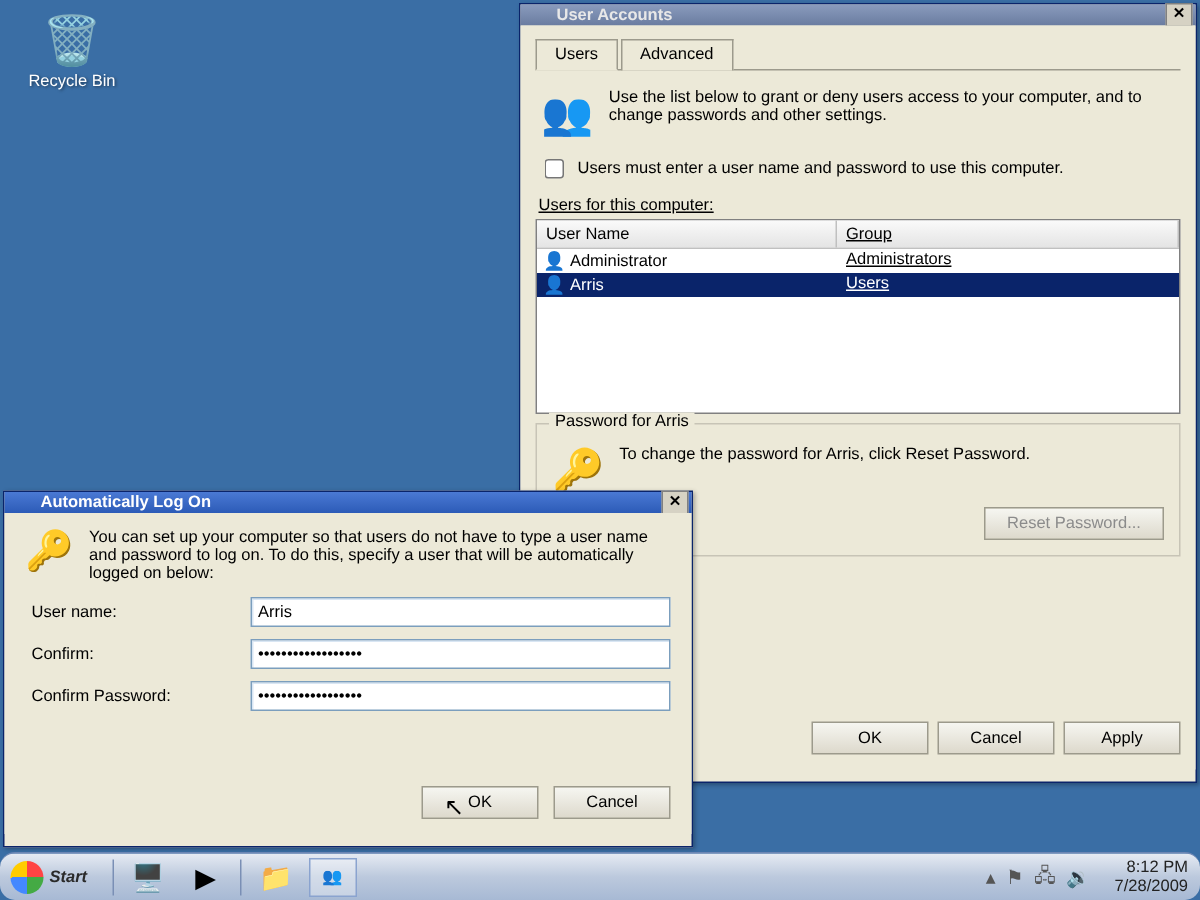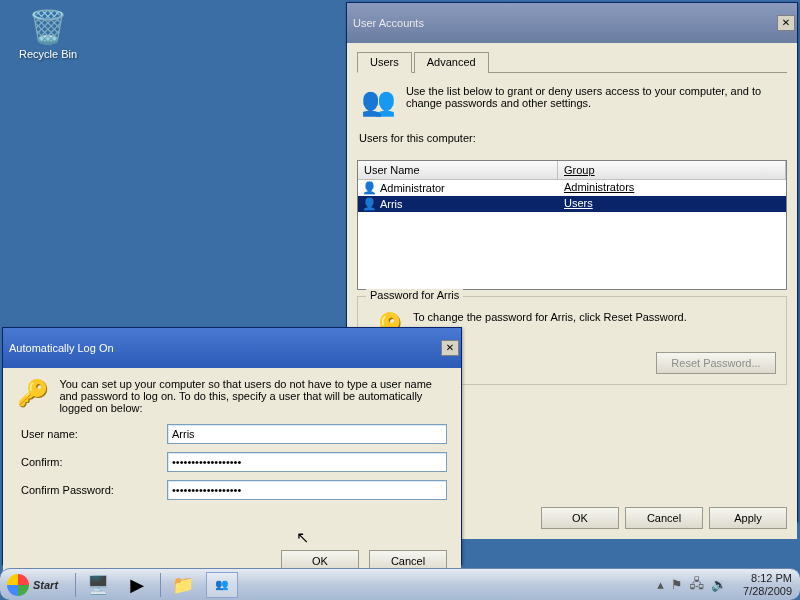--- a/index.html
+++ b/index.html
@@ -6,36 +6,36 @@
 html, body { width: 800px; height: 600px; overflow: hidden; }
 body { background: #3a6ea5; position: relative; }
 
 
 .desktop-icon { position: absolute; top: 8px; left: 18px; width: 60px; text-align: center; color: #fff; cursor: pointer; }
 .desktop-icon .icon { font-size: 32px; display: block; }
 .desktop-icon .label { display: block; margin-top: 2px; text-shadow: 1px 1px 2px rgba(0,0,0,.5); }
 
 
 .window { position: absolute; background: #ece9d8; border: 1px solid #0a246a; box-shadow: 1px 1px 3px rgba(0,0,0,.3); }
-.titlebar { height: 40px; background: linear-gradient(#4a79d4, #2c5bb7); color: #fff; display: flex; align-items: center; padding: 0 2px 0 6px; font-weight: normal; }
+.titlebar { height: 14px; background: linear-gradient(#4a79d4, #2c5bb7); color: #fff; display: flex; align-items: center; padding: 0 2px 0 24px; font-weight: bold; }
 .titlebar.inactive { background: linear-gradient(#8a9bbd, #6a7ca0); color: #e8e8e8; }
 .titlebar .title { flex: 1; }
 .titlebar .close { width: 18px; height: 16px; background: #d6d2c4; color: #000; border: 1px solid #808080; text-align: center; line-height: 13px; font-family: Arial; font-size: 10px; cursor: pointer; }
 
 
 .ua-window { top: 2px; left: 346px; width: 452px; height: 520px; }
 .ua-body { padding: 8px 10px; position: relative; height: calc(100% - 22px); background: #ece9d8; }
 .tabs { display: flex; border-bottom: 1px solid #9c9a8c; margin-bottom: 6px; }
 .tab { padding: 3px 12px 4px; border: 1px solid #9c9a8c; border-bottom: none; background: #ece9d8; margin-right: 2px; position: relative; top: 1px; cursor: pointer; }
 .tab.active { background: #ece9d8; border-bottom: 1px solid #ece9d8; }
 .ua-intro { display: flex; gap: 10px; padding: 6px 4px 10px; }
 .ua-icon { font-size: 28px; color: #4a79d4; }
 .ua-check-row { padding: 4px 0 8px 6px; }
 .ua-check-row input { vertical-align: middle; margin-right: 6px; }
-.ua-section-label { padding: 4px 0 16px 2px; }
+.ua-section-label { padding: 4px 0 3px 2px; text-decoration: underline; }
 .user-list { border: 1px solid #808080; background: #fff; height: 130px; }
 .ul-header { display: flex; background: linear-gradient(#fafafa,#e4e4e4); border-bottom: 1px solid #c0c0c0; }
 .ul-header div { padding: 3px 6px; border-right: 1px solid #c0c0c0; cursor: pointer; }
 .ul-col-name { width: 200px; }
 .ul-col-group { flex: 1; text-decoration: underline; }
 .ul-row { display: flex; padding: 1px 0; cursor: pointer; }
 .ul-row.selected { background: #0a246a; color: #fff; }
 .ul-row .ul-col-name { padding-left: 4px; display: flex; align-items: center; gap: 3px; }
 .ul-row .ul-col-group { padding-left: 6px; }
 .row-icon { font-size: 12px; }
@@ -90,20 +90,24 @@
     <span class="close">✕</span>
   </div>
   <div class="ua-body">
     <div class="tabs">
       <div class="tab active">Users</div>
       <div class="tab">Advanced</div>
     </div>
     <div class="ua-intro">
       <div class="ua-icon">👥</div>
       <div>Use the list below to grant or deny users access to your computer, and to change passwords and other settings.</div>
+    </div>
+    <div class="ua-check-row">
+      <input type="checkbox" style="">
+      <span>Users must enter a user name and password to use this computer.</span>
     </div>
     <div class="ua-section-label">Users for this computer:</div>
     <div class="user-list">
       <div class="ul-header">
         <div class="ul-col-name">User Name</div>
         <div class="ul-col-group">Group</div>
       </div>
       <div class="ul-row">
         <div class="ul-col-name">
             <span class="row-icon">👤</span>

